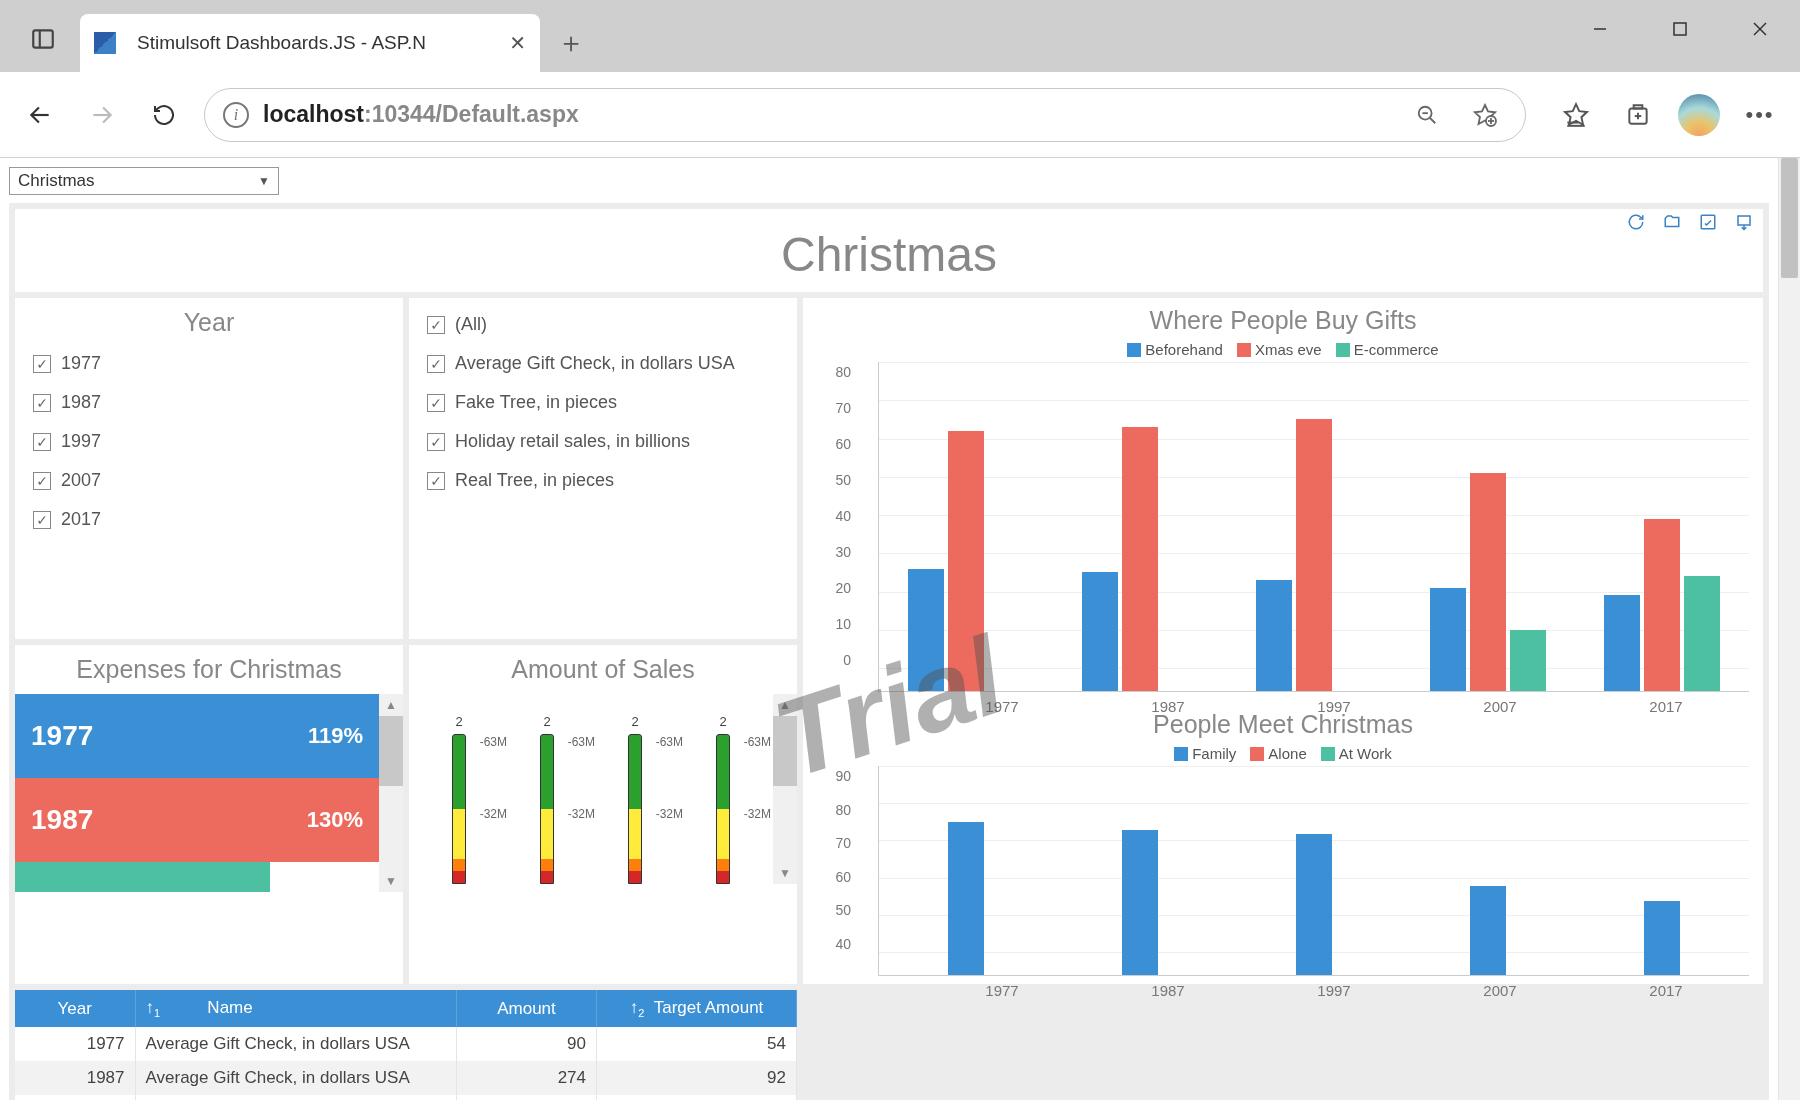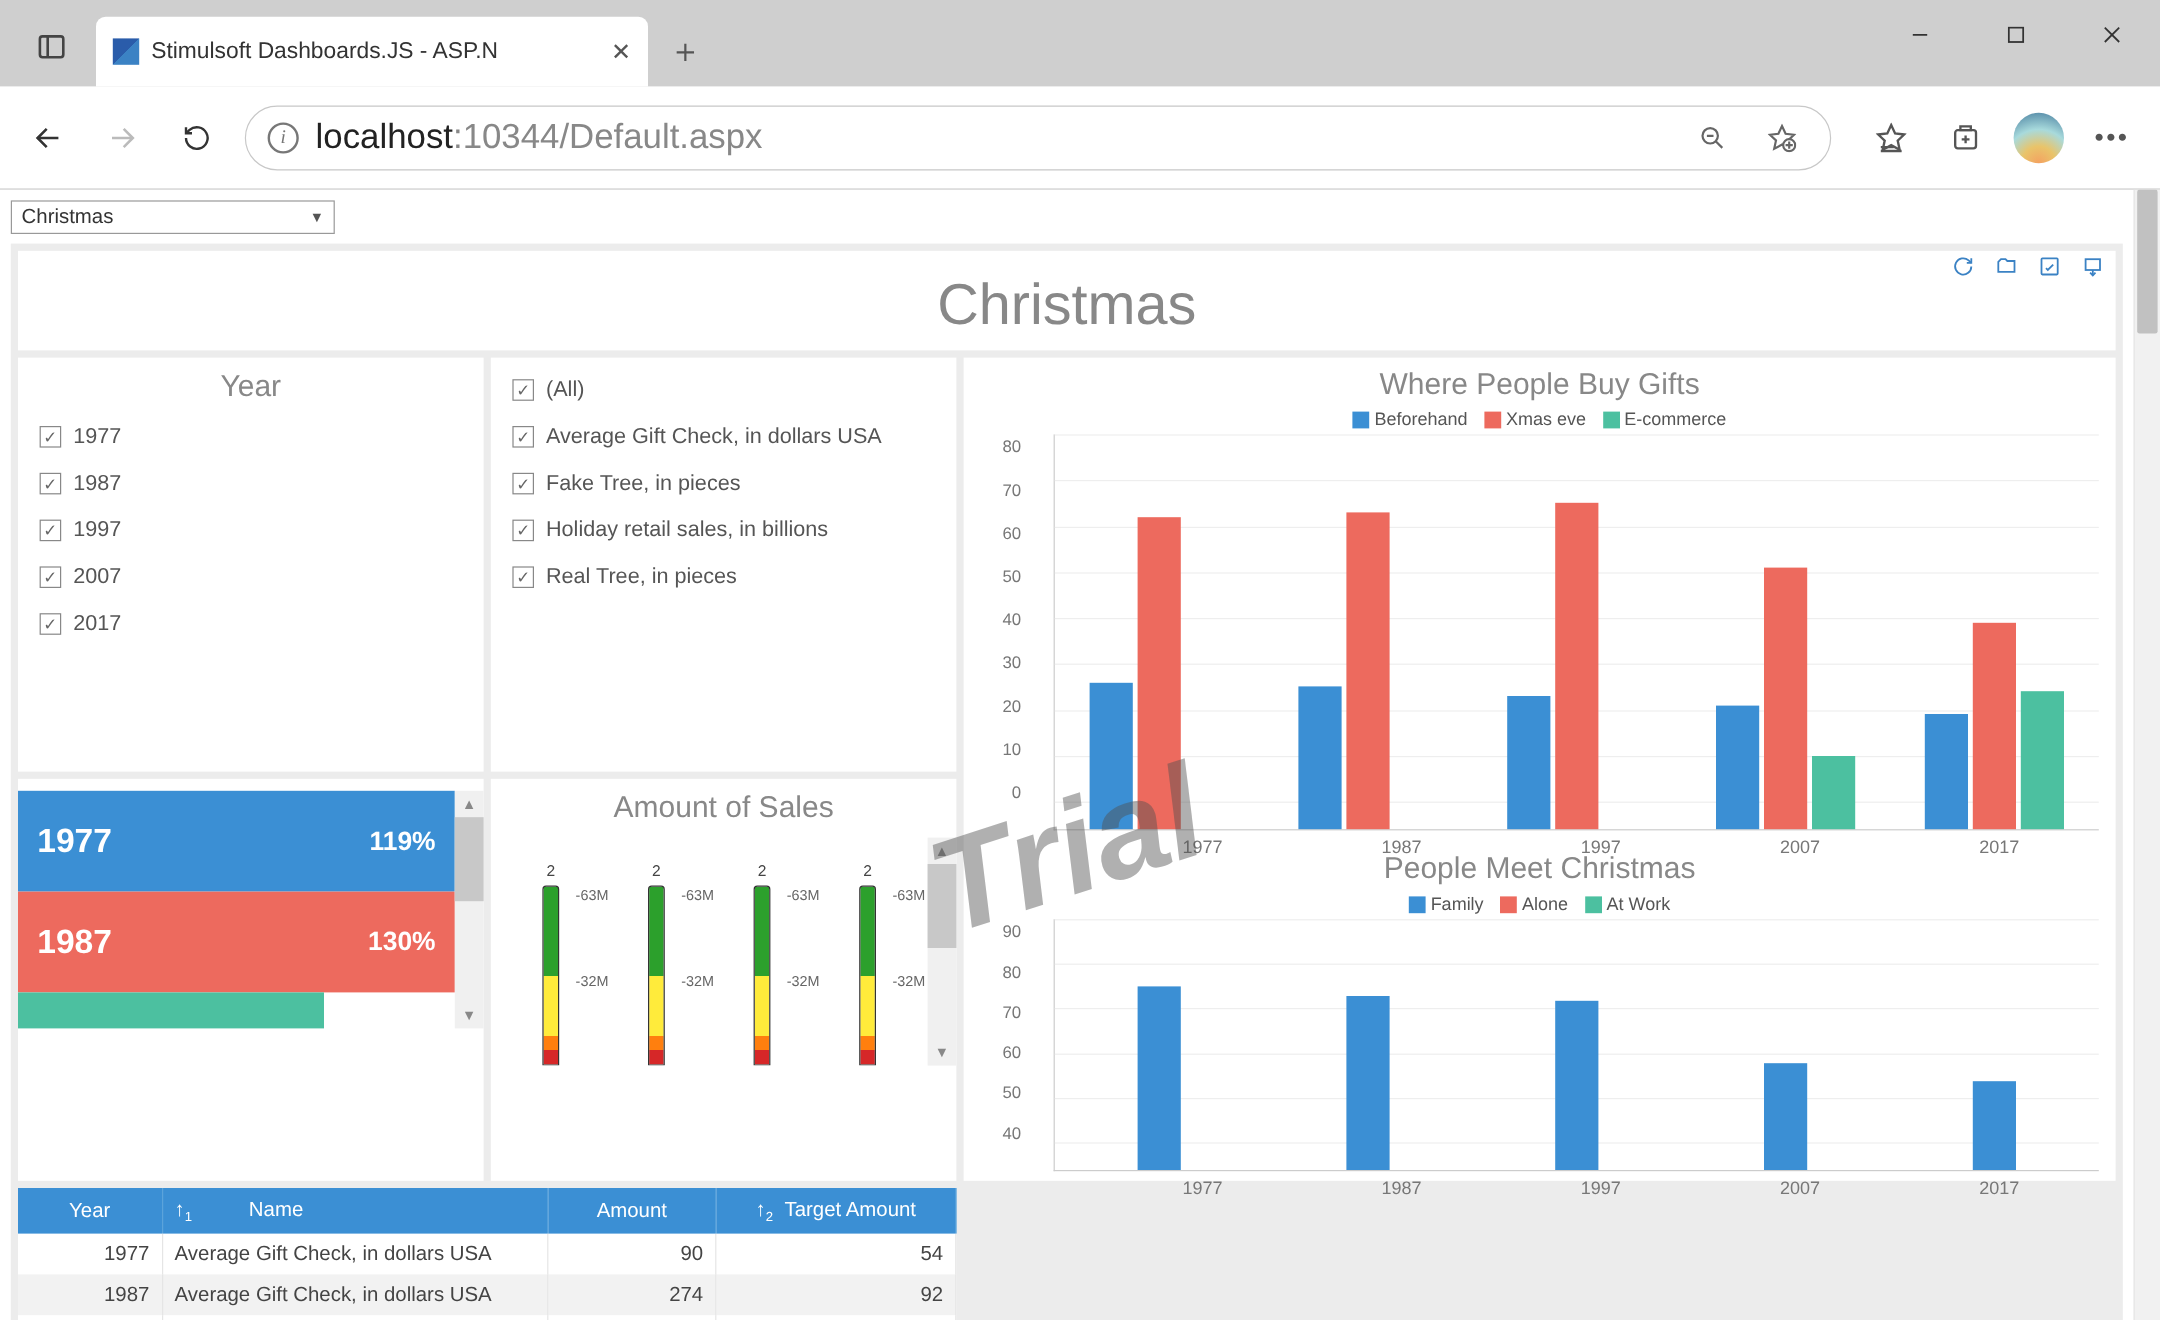--- a/index.html
+++ b/index.html
@@ -2,34 +2,34 @@
 <html><head>
 <meta charset="utf-8">
 <style>
 * { box-sizing: border-box; margin: 0; padding: 0; font-family: "Segoe UI", Arial, sans-serif; }
 body { background: #fff; width: 1800px; height: 1100px; overflow: hidden; position: relative; }
 
 
 .browser-chrome { height: 158px; background: #cfcfcf; display: flex; flex-direction: column; }
 .tab-strip { height: 72px; display: flex; align-items: flex-end; padding-left: 16px; }
 .window-icon { width: 54px; height: 54px; display: flex; align-items: center; justify-content: center; margin-right: 10px; margin-bottom: 6px; }
-.tab { background: #fff; height: 58px; width: 460px; border-radius: 8px 8px 0 0; display: flex; align-items: center; padding: 0 14px; gap: 10px; }
+.tab { background: #fff; height: 58px; width: 460px; border-radius: 8px 8px 0 0; display: flex; align-items: center; padding: 0 14px; gap: 21px; }
 .tab-logo { width: 22px; height: 22px; background: linear-gradient(135deg,#2a5caa 50%, #3b82c4 50%); }
 .tab-title { font-size: 19px; color: #333; flex: 1; overflow: hidden; white-space: nowrap; }
 .tab-close { font-size: 20px; color: #555; cursor: pointer; }
 .newtab { width: 50px; height: 50px; display: flex; align-items: center; justify-content: center; font-size: 28px; color: #555; margin-left: 6px; margin-bottom: 4px; cursor:pointer; }
 .window-controls { position: absolute; right: 0; top: 0; display: flex; }
 .window-controls div { width: 80px; height: 58px; display: flex; align-items: center; justify-content: center; font-size: 18px; color:#333; }
 
 .toolbar { background: #fff; height: 86px; display: flex; align-items: center; padding: 0 18px; gap: 18px; border-bottom: 1px solid #d0d0d0;}
 .nav-btn { width: 44px; height: 44px; display:flex; align-items:center; justify-content:center; color:#555; font-size:24px; }
 .nav-btn.disabled { color: #bbb; }
 .addr-bar { flex: 1; height: 54px; border: 1px solid #c8c8c8; border-radius: 27px; display: flex; align-items: center; padding: 0 18px; gap: 14px; margin-right: 10px;}
 .addr-info { width:26px; height:26px; border:2px solid #777; border-radius:50%; display:flex; align-items:center; justify-content:center; font-size:16px; color:#777; font-style:italic; font-family:serif;}
-.addr-text { font-size: 29px; color: #222; }
+.addr-text { font-size: 23px; color: #222; font-weight: bold; }
 .addr-text .dim { color: #888; }
 .tool-icon { width: 44px; height: 44px; display:flex; align-items:center; justify-content:center; color:#555; }
 .avatar { width: 42px; height: 42px; border-radius: 50%; background: radial-gradient(circle at 50% 100%, #f4a261 0%, #e9c46a 30%, #a8dadc 60%, #457b9d 100%); }
 
 
 .page { height: calc(1100px - 158px); overflow: hidden; position: relative; display:flex; }
 .page-scroll { flex:1; padding: 9px; }
 .page-scrollbar { width: 22px; background:#f1f1f1; border-left:1px solid #e5e5e5; position:relative; }
 .page-scrollbar .thumb{ position:absolute; top:0; left:2px; right:2px; height:120px; background:#c1c1c1; border-radius:2px;}
 
@@ -387,20 +387,21 @@
                     <span>1997</span>
                     <span>2007</span>
                     <span>2017</span>
                   </div>
                 </div>
               </div>
             </div>
       </div>
 
       <div class="panel" style="padding:10px 0 0 0;">
+        <div class="panel-title">Expenses for Christmas</div>
         <div class="expenses">
           <div class="exp-body" id="exp-body">
                 <div class="exp-row" style="background: rgb(59, 143, 212);">
                   <span>1977</span>
                   <span class="pct">119%</span>
                 </div>
                 <div class="exp-row" style="background: rgb(237, 106, 94);">
                   <span>1987</span>
                   <span class="pct">130%</span>
                 </div>

